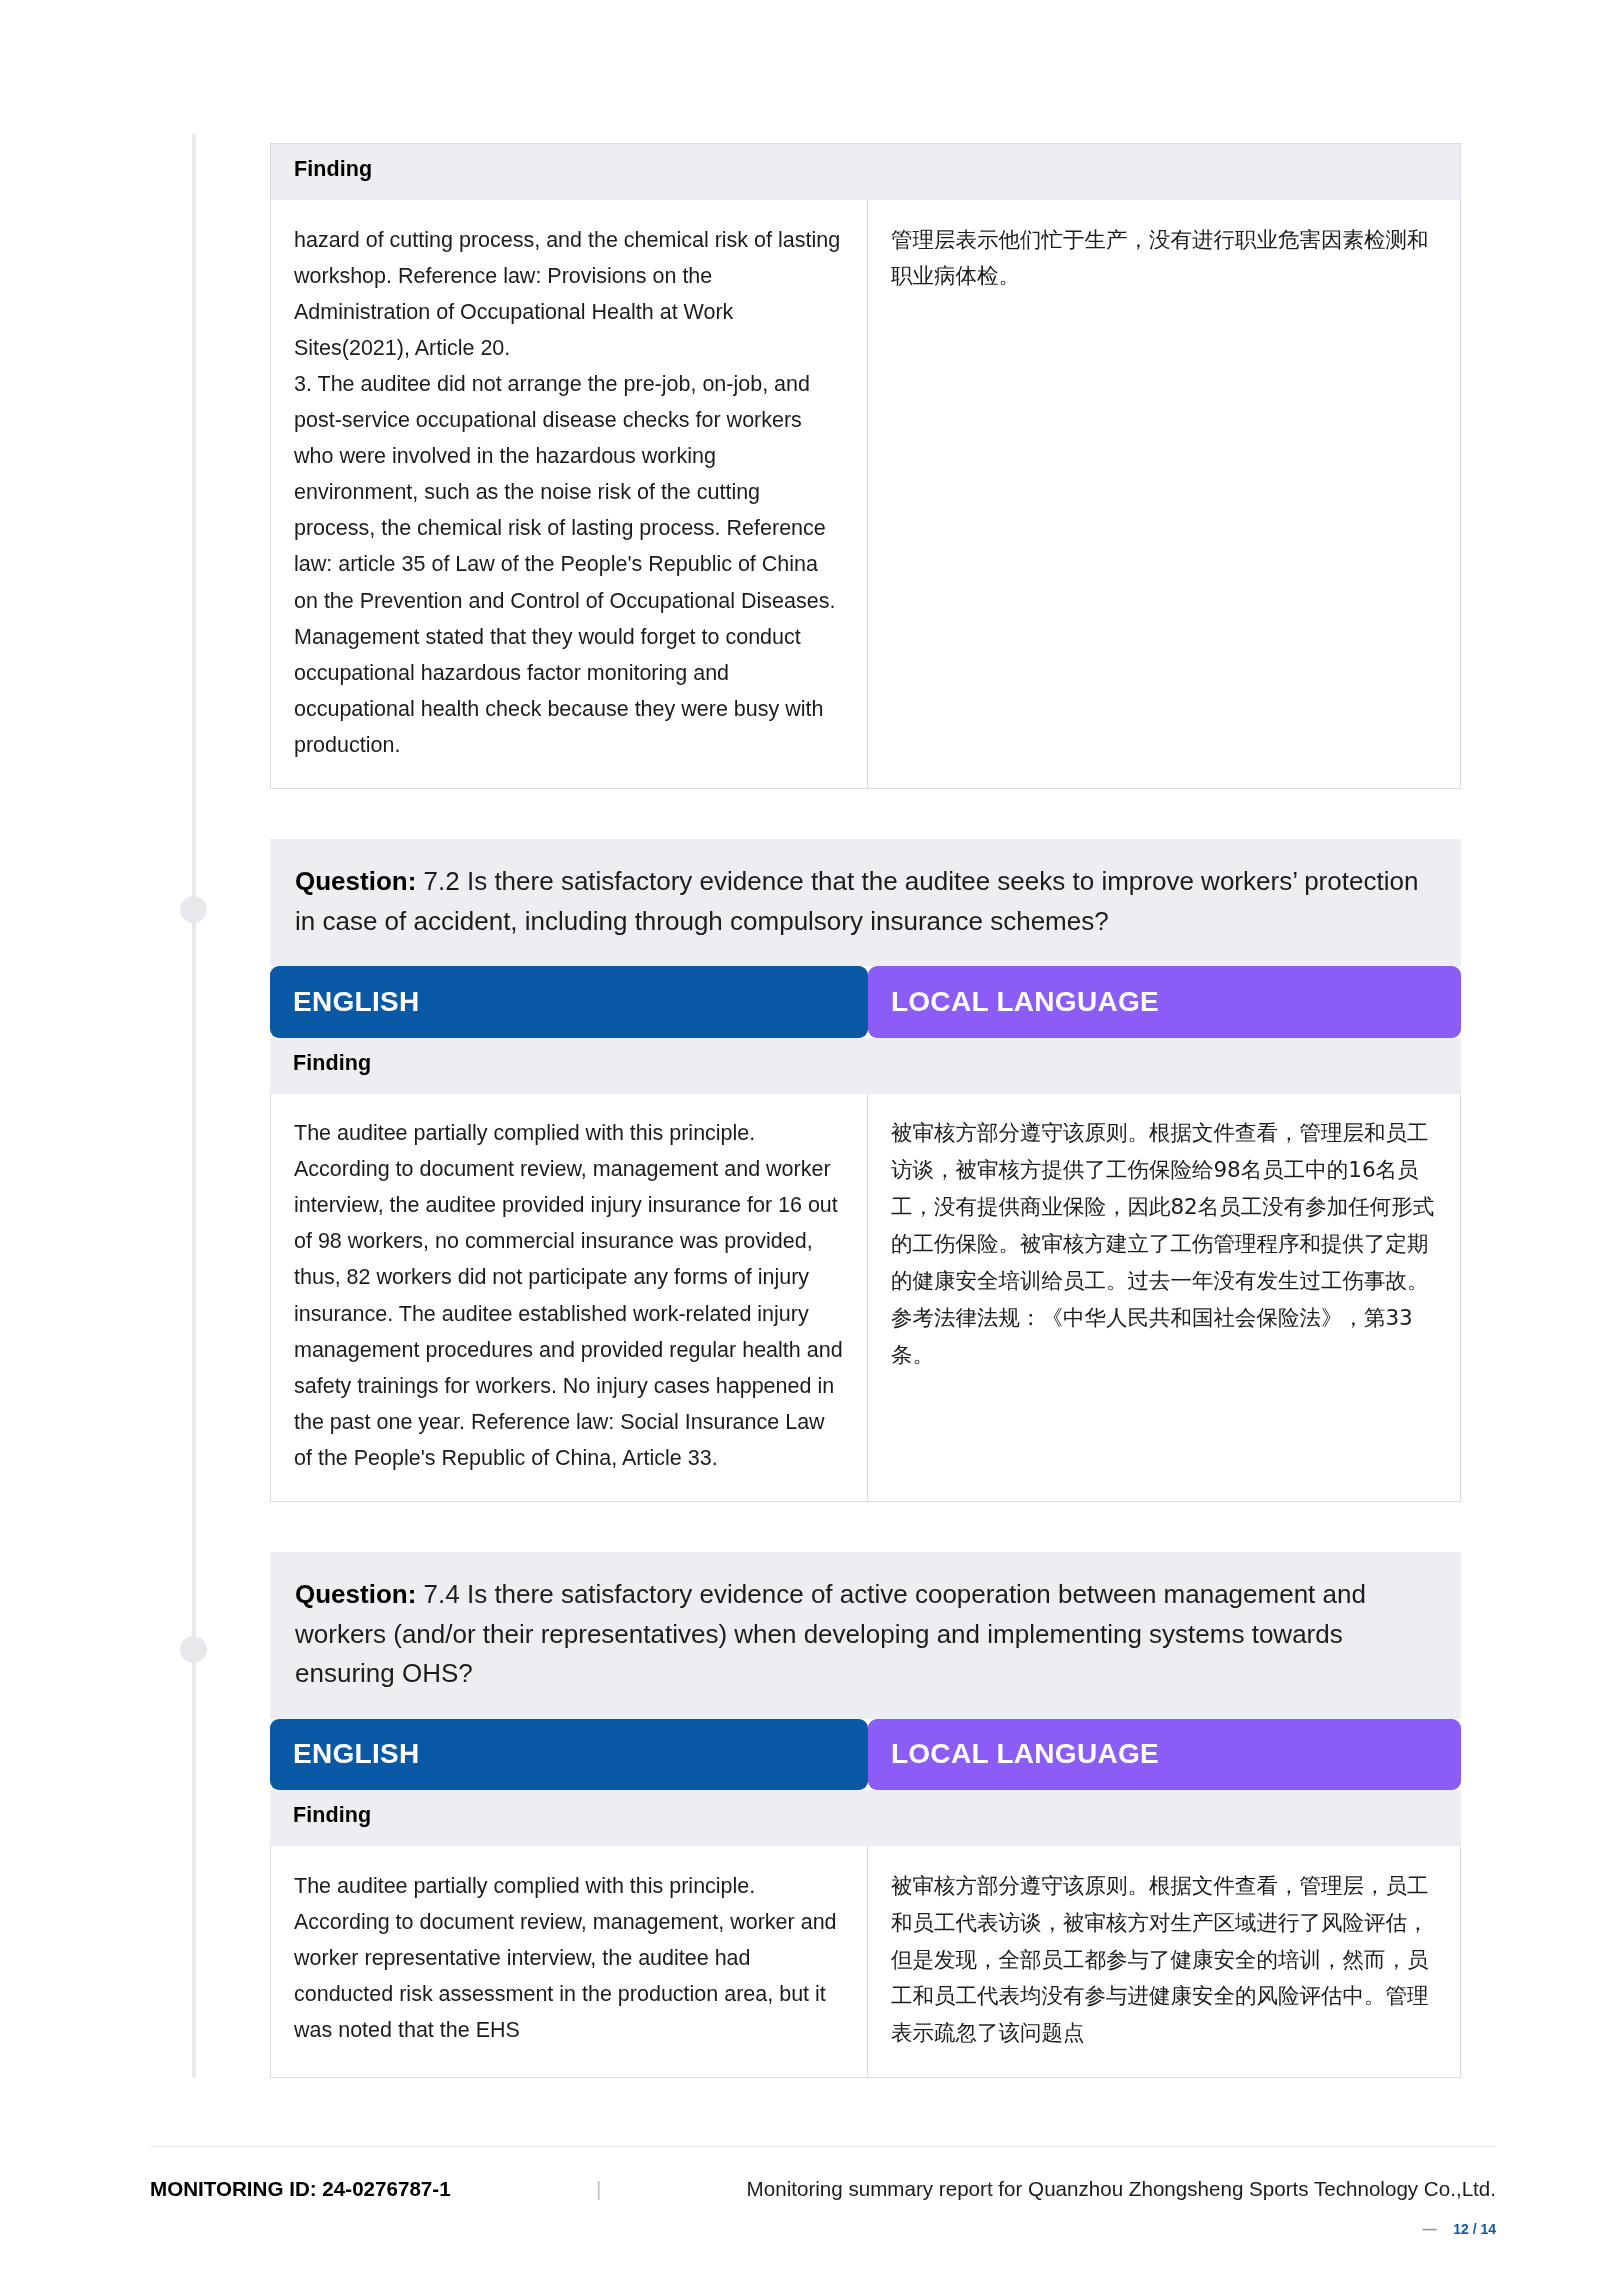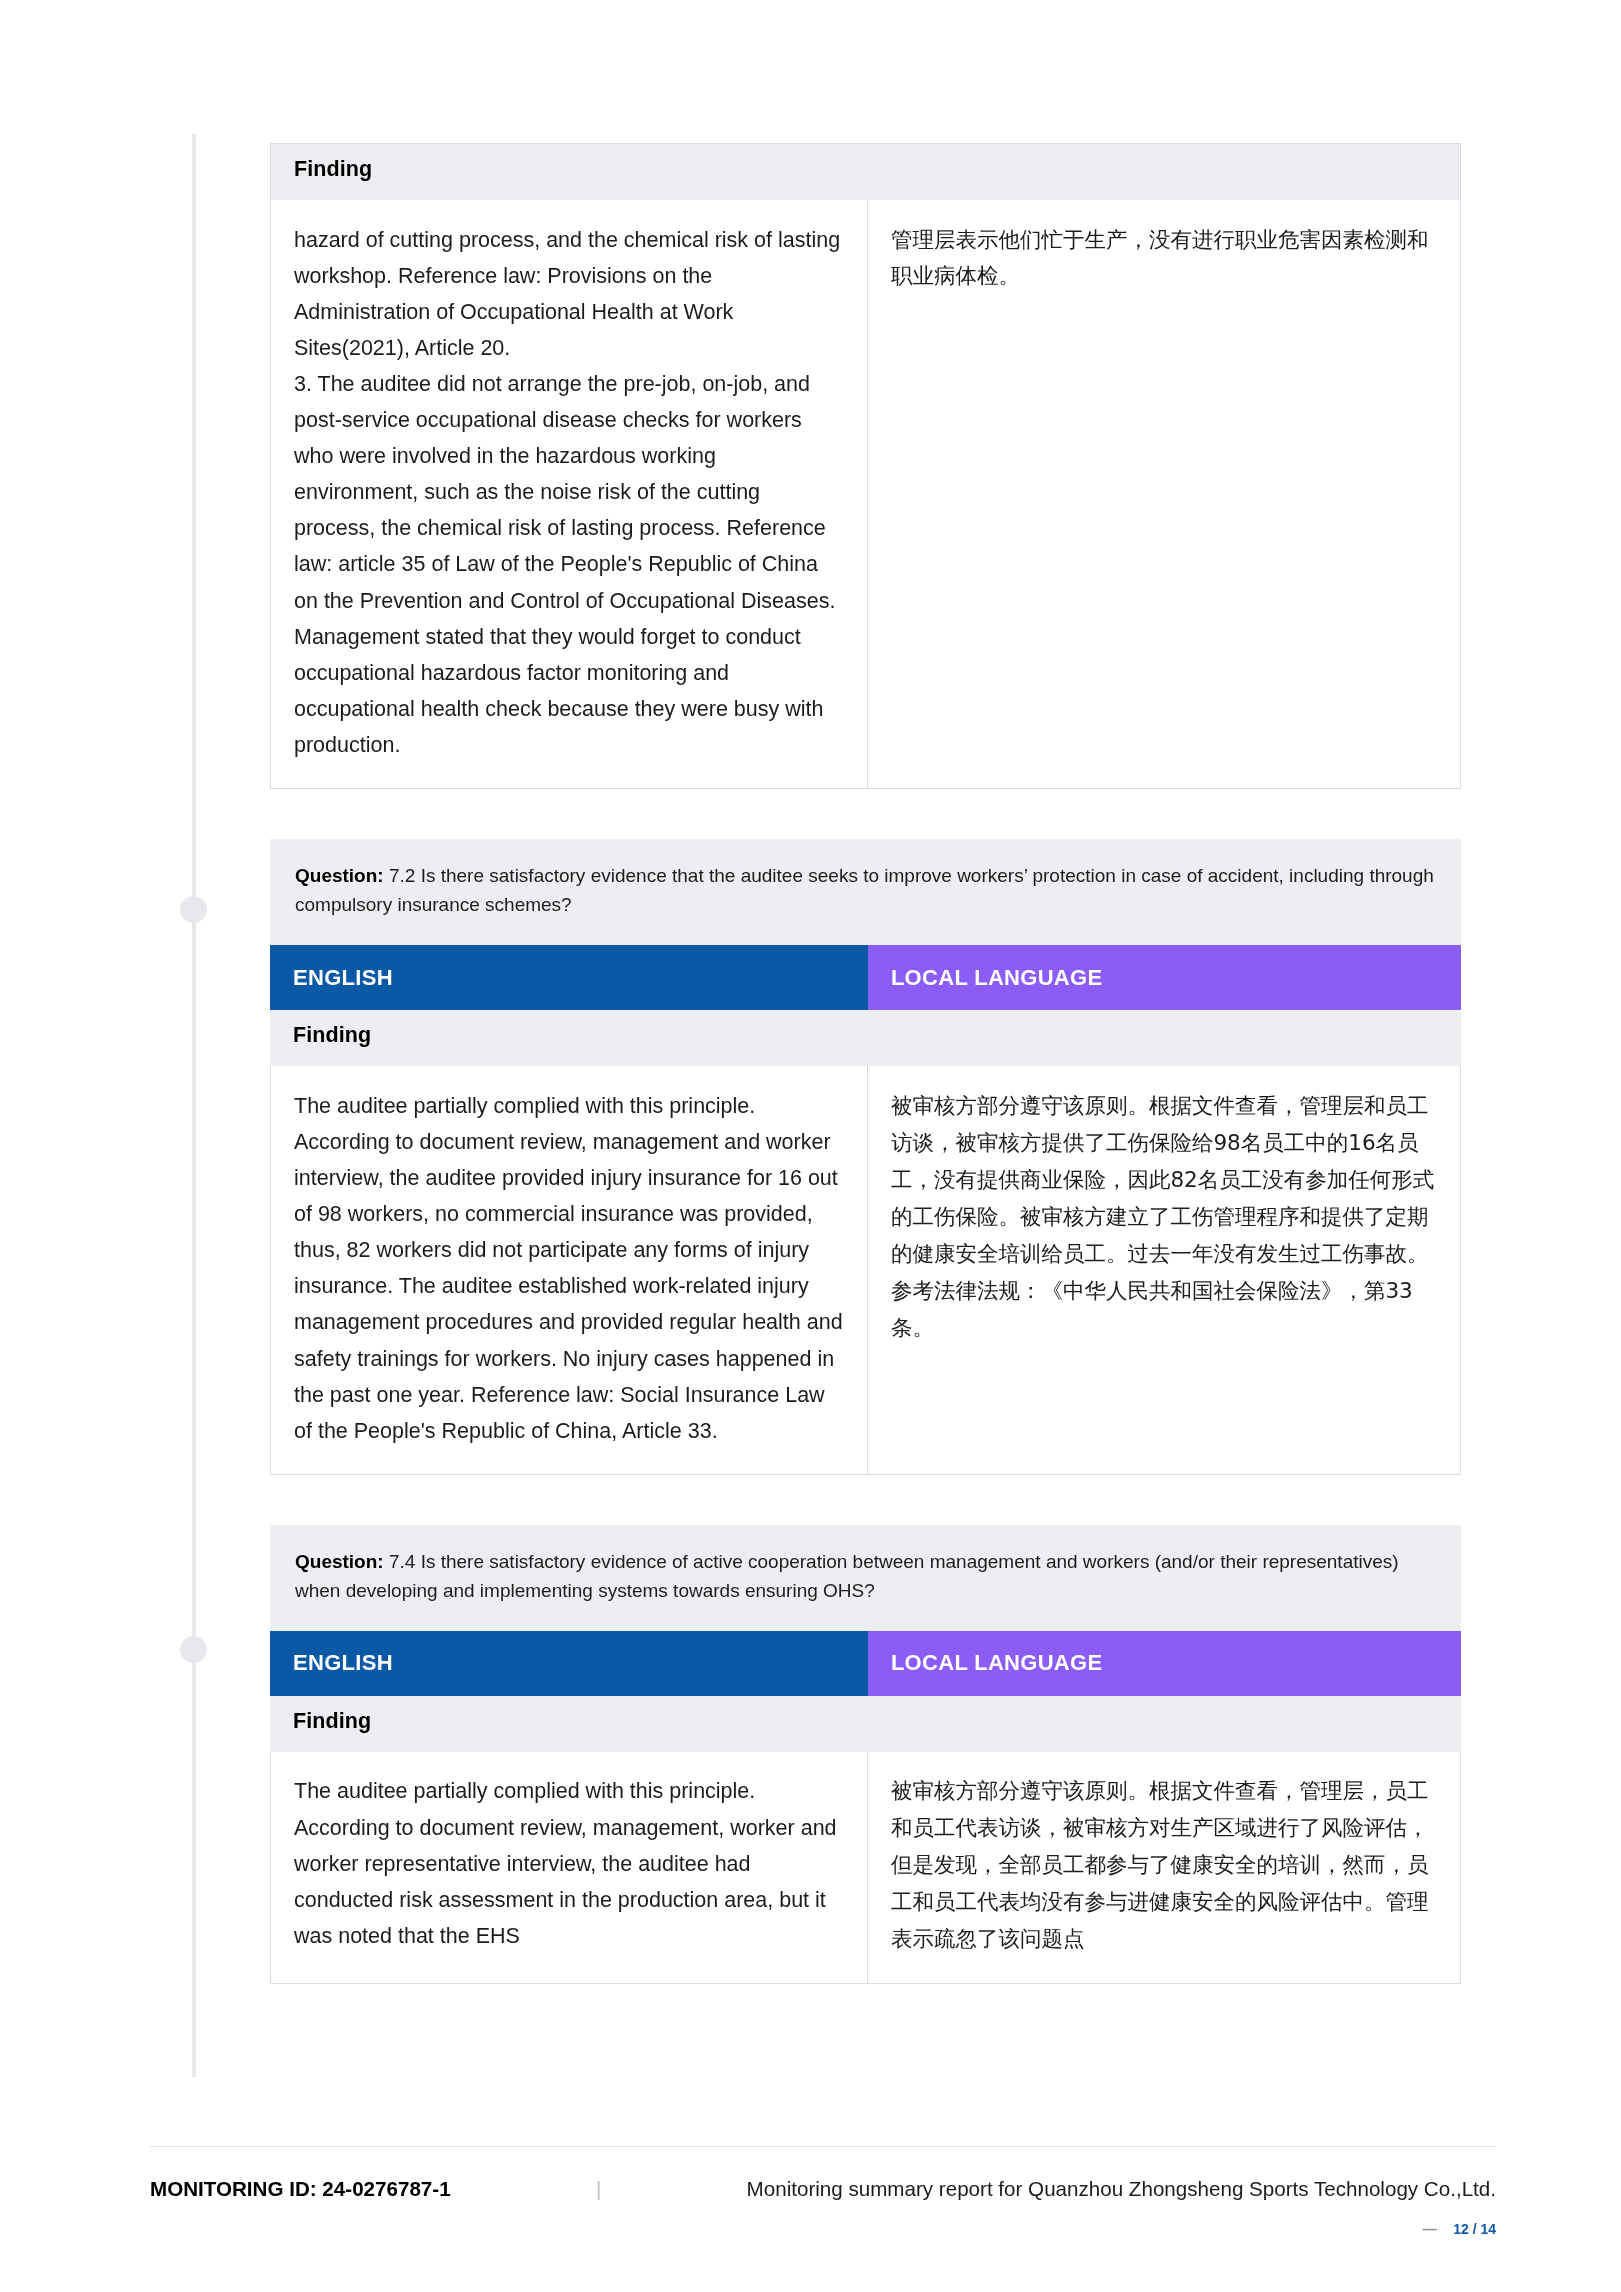--- a/index.html
+++ b/index.html
@@ -63,42 +63,43 @@
     font-weight: bold;
     color: #000;
     letter-spacing: 0.1px;
     box-sizing: border-box;
     width: 100%;
   }
 
   .question-bar {
     background: #eceef1;
     padding: 23px 25px 25px 25px;
-    font-size: 19px;
+    font-size: 26px;
     line-height: 1.52;
     color: #1c1c1c;
     box-sizing: border-box;
     width: 100%;
   }
   .question-bar .q-label {
     font-weight: bold;
     color: #000;
   }
 
   .lang-header-row {
     display: flex;
     width: 100%;
   }
   .lang-header {
     box-sizing: border-box;
     padding: 19.7px 23px;
-    font-size: 22px;
+    font-size: 28px;
     font-weight: bold;
     color: #ffffff;
     letter-spacing: 0.3px;
+    border-radius: 9px;
   }
   .lang-header.english {
     background: #0a59a6;
     width: 50.2%;
   }
   .lang-header.local {
     background: #8b5cf6;
     width: 49.8%;
   }
 

